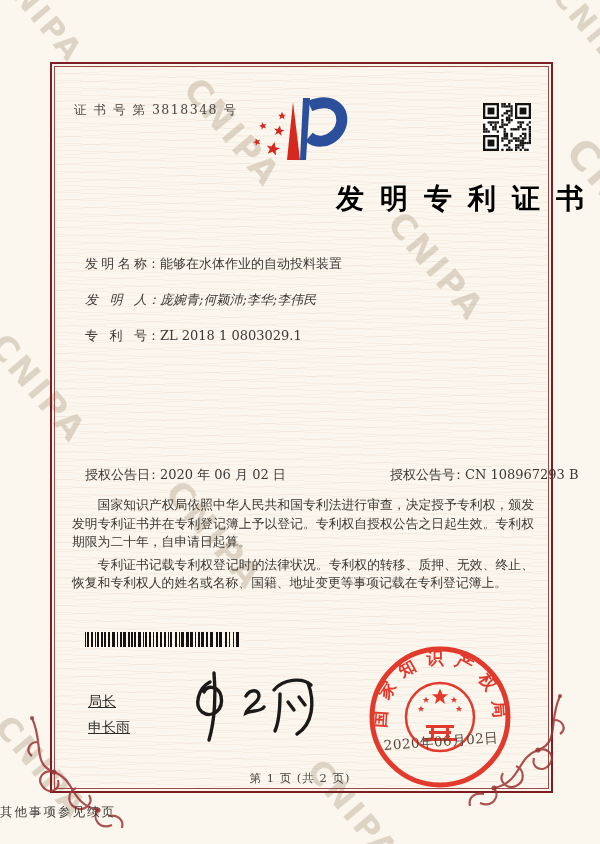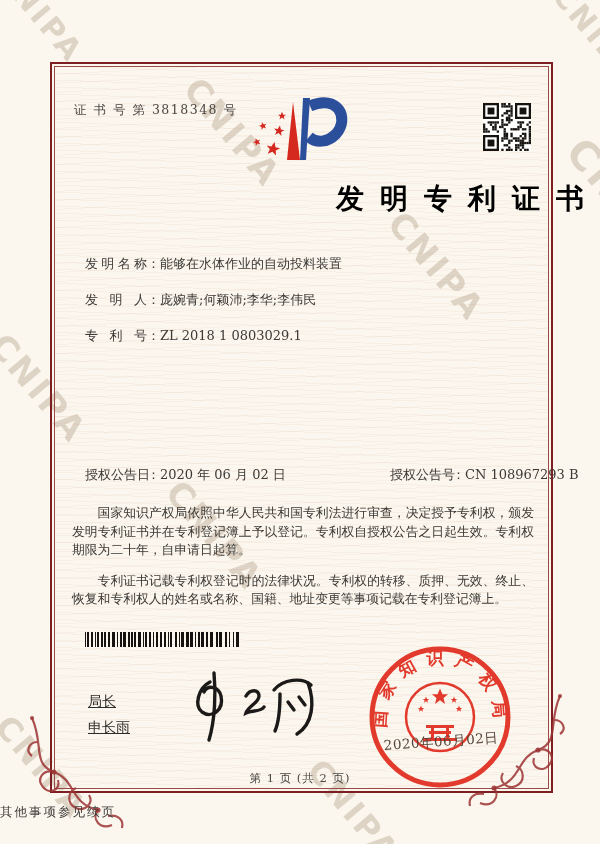--- a/index.html
+++ b/index.html
@@ -37,21 +37,21 @@
     letter-spacing:16px; text-indent:16px;
   }
   .row { position:absolute; left:85px; font-size:13px; color:#3c3936; white-space:nowrap; }
   .lbl { display:inline-block; width:62px; text-align:justify; text-align-last:justify; }
   .val { }
   .row-grant-right { position:absolute; left:305px; top:0; }
   .paras {
     position:absolute; left:72px; top:492px; width:462px;
     font-size:12.8px; line-height:18.6px; color:#3b3834; text-align:justify;
   }
-  .paras p { margin:12px 0 3px 0; text-indent:2em; }
+  .paras p { margin:4px 0 3px 0; text-indent:2em; }
   .barcode { position:absolute; left:85px; top:632px; width:156px; height:15px; }
   .signer { position:absolute; left:88px; top:688px; font-size:14px; color:#2f2d2a; line-height:26px;text-decoration:underline; }
   .sig { position:absolute; left:180px; top:666px; width:140px; height:88px; }
   .seal { position:absolute; left:368px; top:645px; width:144px; height:144px; }
   .seal-date {
     position:absolute; left:370px; top:733px; width:142px; text-align:center;
     font-size:13.5px; color:#55423a; letter-spacing:0.5px; transform:rotate(-4deg);
   }
   .page-num {
     position:absolute; left:0; right:0; top:771px; text-align:center;
@@ -237,21 +237,21 @@
       <rect x="0" y="14" width="7" height="7" fill="#15120f"></rect>
       <rect x="1" y="15" width="5" height="5" fill="#fff"></rect>
       <rect x="2" y="16" width="3" height="3" fill="#15120f"></rect>
     </svg>
 
   <div class="title">发明专利证书</div>
 
   <div class="row" style="top:255px;">
     <span class="lbl">发明名称</span><span>：</span><span class="val">能够在水体作业的自动投料装置</span>
   </div>
-  <div class="row" style="top:291px;">
+  <div class="row" style="top:291px;font-style:italic;">
     <span class="lbl">发明人</span><span>：</span><span class="val">庞婉青;何颖沛;李华;李伟民</span>
   </div>
   <div class="row" style="top:327px;">
     <span class="lbl">专利号</span><span>：</span><span class="val">ZL 2018 1 0803029.1</span>
   </div>
 
   <div class="row" style="top:466px; right:66px;">
     <span>
       <span class="lbl">授权公告日</span><span>：</span><span class="val">2020 年 06 月 02 日</span>
     </span>

